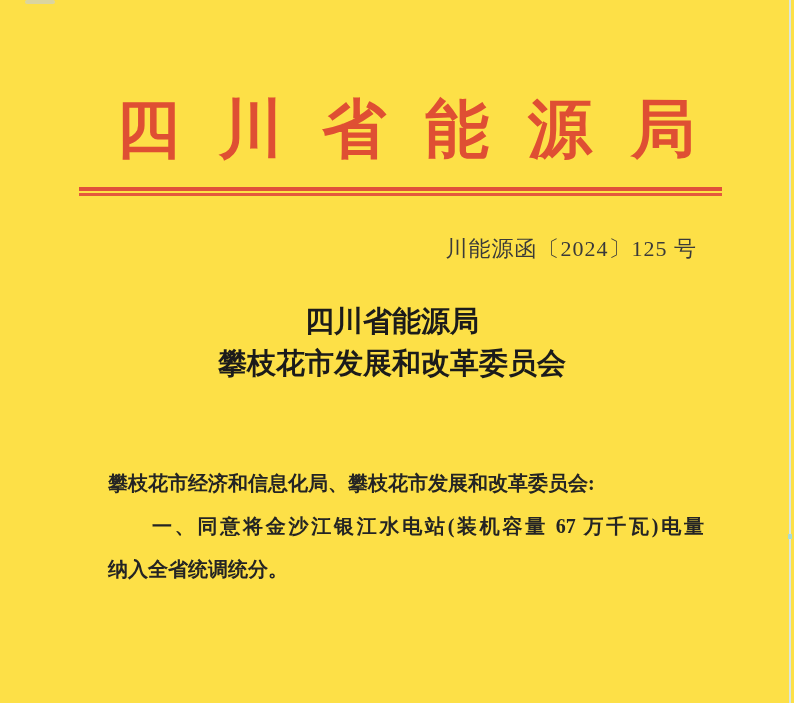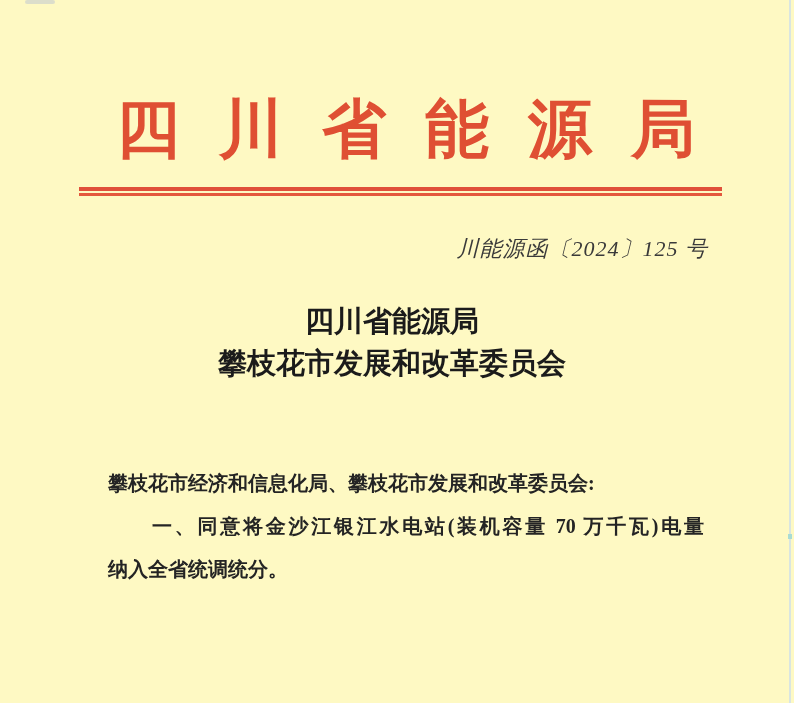--- a/index.html
+++ b/index.html
@@ -4,21 +4,21 @@
 <style>
   html, body {
     margin: 0;
     padding: 0;
     background: #ffffff;
   }
   .page {
     position: relative;
     width: 794px;
     height: 703px;
-    background: #fef9c3;
+    background: #fde047;
     overflow: hidden;
     font-family: "Liberation Serif", "DejaVu Serif", serif;
   }
   
   .scan-smudge {
     position: absolute;
     left: 25px;
     top: 0;
     width: 30px;
     height: 4px;
@@ -60,26 +60,25 @@
     top: 187px;
     width: 643px;
     height: 2px;
     border-top: 4px solid #e0503a;
     border-bottom: 3px solid #e4583c;
     background: transparent;
   }
   .doc-number {
     position: absolute;
     top: 234px;
-    right: 86px;
+    right: 97px;
     font-size: 22px;
     letter-spacing: 1px;
     color: #3a3a3a;
     white-space: nowrap;
-    font-style: italic;
   }
   
   .doc-title {
     position: absolute;
     left: 0;
     right: 10px;
     top: 300px;
     text-align: center;
     font-weight: 700;
     color: #1b1b1b;
@@ -126,17 +125,17 @@
 
   <div class="doc-number">川能源函〔2024〕125 号</div>
 
   <div class="doc-title">
     <div>四川省能源局</div>
     <div>攀枝花市发展和改革委员会</div>
   </div>
 
   <div class="body-block">
     <div class="line">攀枝花市经济和信息化局、攀枝花市发展和改革委员会:</div>
-    <div class="line fill ind">一、同意将金沙江银江水电站(装机容量 70 万千瓦)电量</div>
+    <div class="line fill ind">一、同意将金沙江银江水电站(装机容量 67 万千瓦)电量</div>
     <div class="line">纳入全省统调统分。</div>
   </div>
 
 </div>
 
 </body></html>

